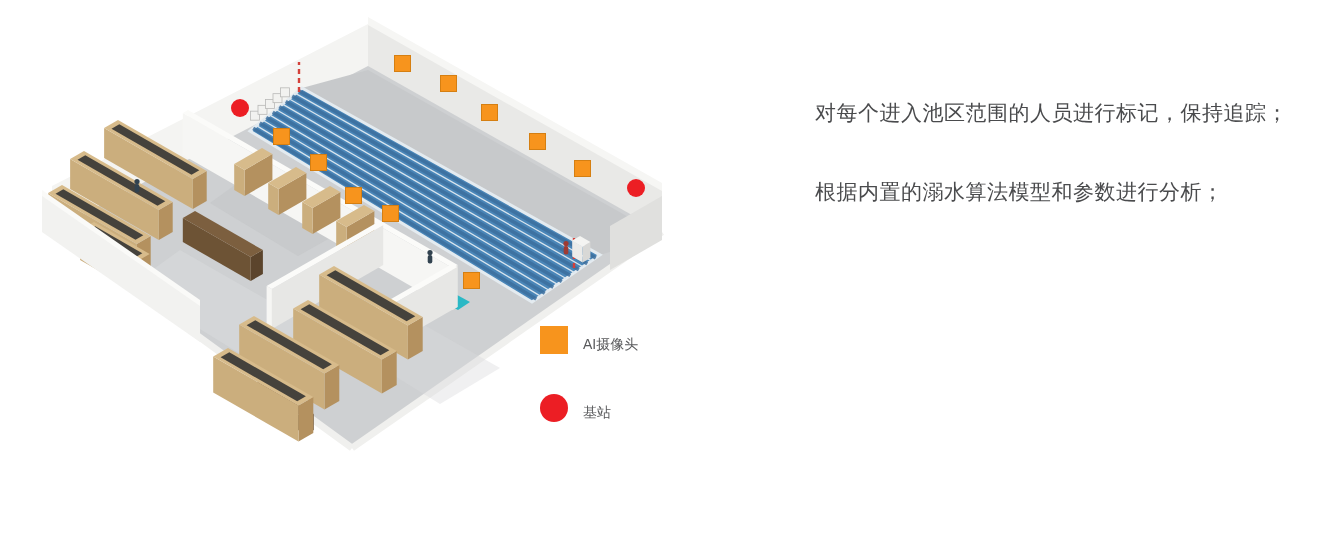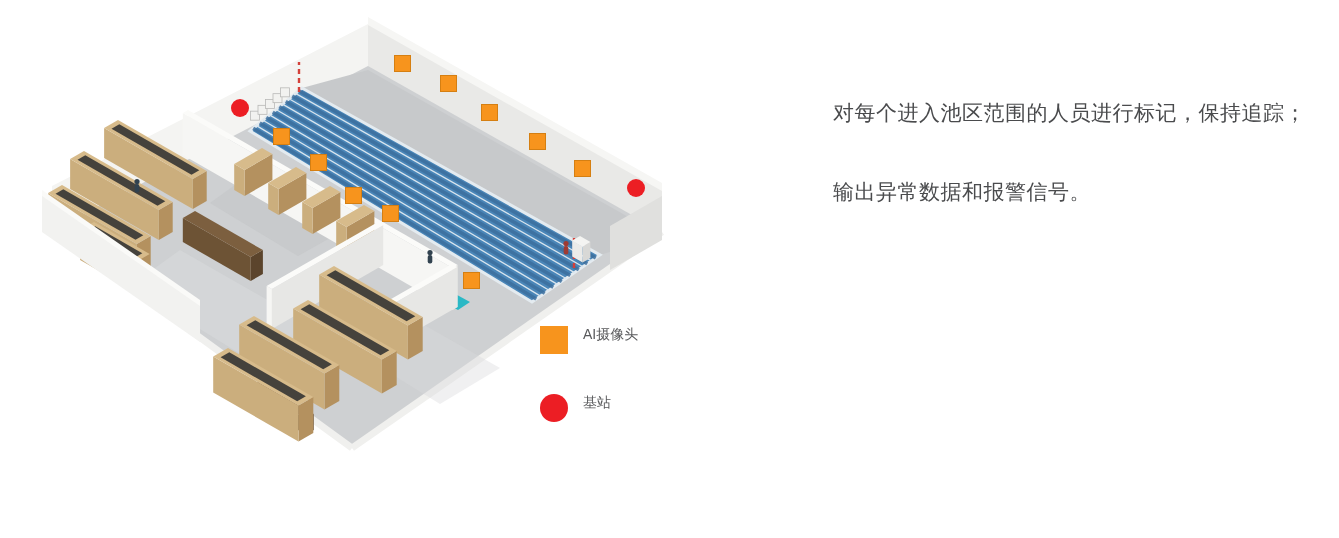--- a/index.html
+++ b/index.html
@@ -7,27 +7,27 @@
   .canvas{position:relative;width:1339px;height:538px;background:#fff;}
 
   .illustration{position:absolute;left:0;top:0;width:700px;height:500px;}
   #iso{position:absolute;left:0;top:0;}
 
   #markers{position:absolute;left:0;top:0;width:700px;height:500px;pointer-events:none;}
   .camera-marker{position:absolute;width:17px;height:17px;background:#f7941d;border:1px solid #d57f12;box-sizing:border-box;}
   .station-marker{position:absolute;width:18px;height:18px;background:#ec1e24;border-radius:50%;}
 
   .legend{position:absolute;left:540px;top:326px;}
-  .legend-row{display:flex;align-items:flex-start;gap:15px;height:28px;margin-bottom:40px;}
+  .legend-row{display:flex;align-items:flex-end;gap:15px;height:28px;margin-bottom:40px;}
   .swatch{width:28px;height:28px;display:block;flex:0 0 auto;}
   .swatch.circle{border-radius:50%;}
   .legend-label{font-size:14px;color:#58595b;white-space:nowrap;}
 
   .description{position:absolute;left:815px;top:99px;width:510px;}
-  .description p{margin:0 18px 51px;font-size:21px;line-height:28px;color:#4a4b4d;letter-spacing:.5px;white-space:nowrap;}
+  .description p{margin:0 0 51px;font-size:21px;line-height:28px;color:#4a4b4d;letter-spacing:.5px;white-space:nowrap;}
 </style>
 </head>
 <body>
 
 <div class="canvas">
 
   <div class="illustration">
     <svg id="iso" viewBox="0 0 700 500" width="700" height="500">
         <polygon points="368.0,24.0 662.0,190.0 662.0,236.0 368.0,70.0" fill="#e9e9e7"></polygon>
         <polygon points="368.0,17.0 662.0,183.0 662.0,191.0 368.0,25.0" fill="#f6f6f4"></polygon>
@@ -161,16 +161,16 @@
       </div>
       <div class="legend-row">
         <span class="swatch circle" style="background: rgb(236, 30, 36);"></span>
         <span class="legend-label">基站</span>
       </div>
     </div>
   </div>
 
   <div class="description">
     <p>对每个进入池区范围的人员进行标记，保持追踪；</p>
-    <p>输出异常数据和报警信号。</p>
+    <p>根据内置的溺水算法模型和参数进行分析；</p>
   </div>
 
 </div>
 
 </body></html>

